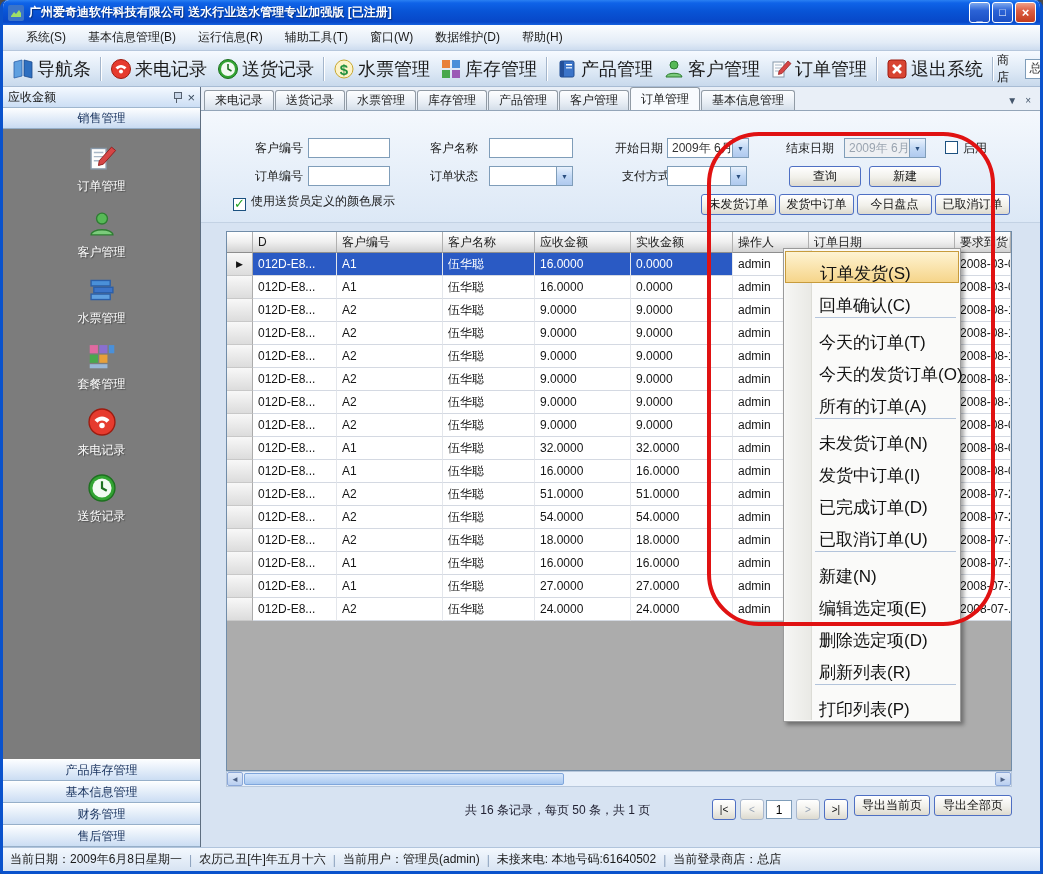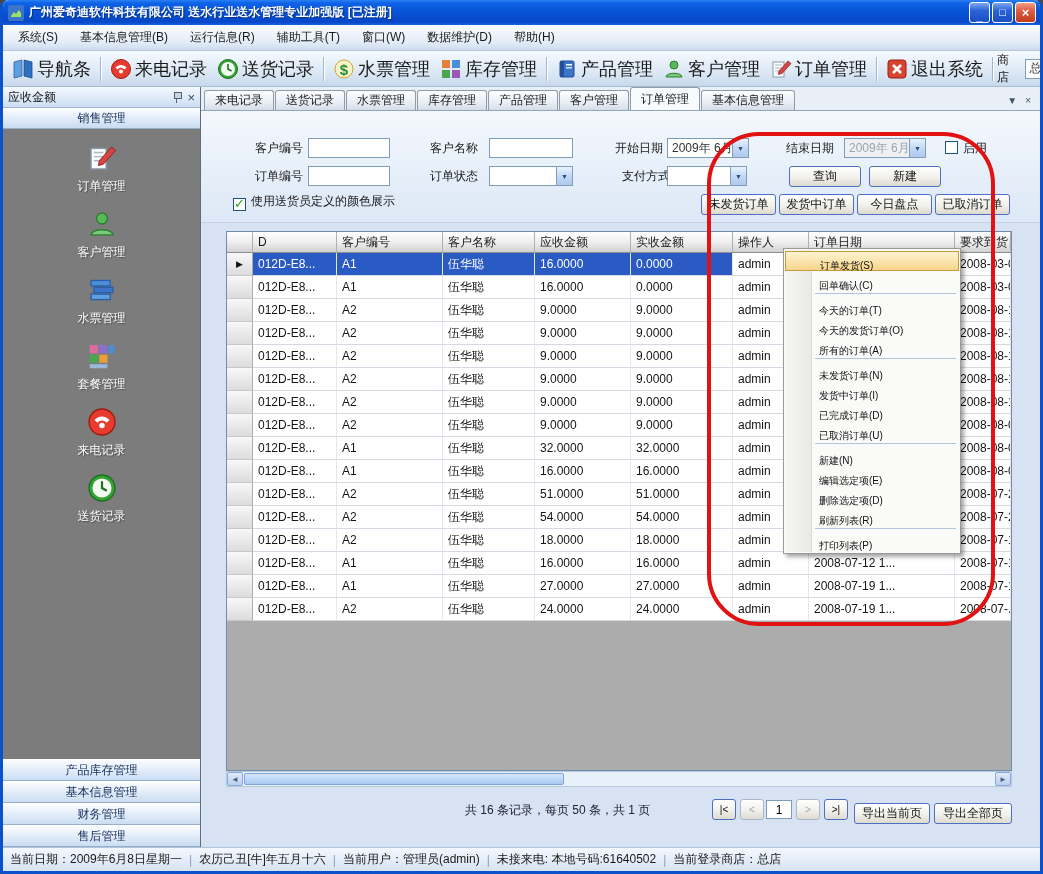--- a/index.html
+++ b/index.html
@@ -17,21 +17,21 @@
   .app-icon{ width:16px; height:16px; flex:none; }
   .title-text{ flex:1; margin-left:5px; color:#fff; font-weight:bold; font-size:12px;
     text-shadow:1px 1px 1px #05307e; white-space:nowrap; overflow:hidden;}
   .cap-btn{ width:21px; height:21px; margin-left:2px; flex:none; border:1px solid #fff; border-radius:3px;
     background:linear-gradient(#7da8ef,#2b63d6 40%,#1b4fc4); color:#fff; font-size:11px; font-weight:bold;
     display:flex; align-items:center; justify-content:center; line-height:1; cursor:default;}
   .cap-btn.min span{ transform:translateY(4px); }
   .cap-btn.close{ background:linear-gradient(#f0a088,#dd5f43 40%,#c33c1e); font-size:13px;}
 
   
-  .menubar{ height:26px; flex:none; display:flex; align-items:center; padding:0 4px;
+  .menubar{ height:26px; flex:none; display:flex; align-items:center; padding:0 12px;
     background:linear-gradient(#fbfdff,#e3ecf7 70%,#cddcef); border-bottom:1px solid #b6c7dc;}
   .menu-item{ padding:4px 11px; cursor:default; }
 
   
   .toolbar{ height:36px; flex:none; display:flex; align-items:center; padding:0 4px;
     background:linear-gradient(#f6faff,#dce8f5 60%,#c8d9ec); border-bottom:1px solid #a8bcd4;}
   .tb-btn{ display:flex; align-items:center; gap:3px; padding:3px 5px; border-radius:3px; cursor:default;}
   .tb-icon{ width:22px; height:22px; display:inline-block; }
   .tb-icon svg{ width:22px; height:22px; display:block;}
   .tb-label{ font-size:18px; white-space:nowrap; }
@@ -123,33 +123,33 @@
   .hs-thumb{ position:absolute; left:17px; top:1px; height:12px; width:320px; border:1px solid #7fa6dc; border-radius:2px;
     background:linear-gradient(#d7e7fc,#a8c8f0);}
 
   
   .pagination{ position:absolute; left:25px; top:708px; width:786px; height:30px;}
   .pg-summary{ position:absolute; left:239px; top:7px; font-size:12px; color:#223;}
   .pg-btn{ position:absolute; top:4px; width:24px; height:21px; font-size:10px; padding:0;}
   .pg-btn.disabled{ border-color:#a9b8ce; color:#99a5b5;}
   .pg-input{ position:absolute; left:540px; top:5px; width:26px; height:19px; border:1px solid #7f9db9; text-align:center;
     font:12px "Liberation Sans",sans-serif;}
-  .pg-export{ position:absolute; top:8px; }
+  .pg-export{ position:absolute; top:0; }
 
   
   .statusbar{ height:24px; flex:none; display:flex; align-items:center; padding:0 7px; font-size:12px;
     background:linear-gradient(#f3f8fe,#d7e3f2); border-top:1px solid #b0c4dc; white-space:nowrap; overflow:hidden;}
   .sb-sep{ margin:0 7px; color:#8aa0bc;}
 
   
   .context-menu{ position:absolute; left:780px; top:248px; width:178px; z-index:70; padding:2px 1px;
     background:#fafaf9; border:1px solid #9a9a9a; box-shadow:3px 3px 4px rgba(0,0,0,.35);}
   .context-menu::before{ content:""; position:absolute; left:1px; top:1px; bottom:1px; width:26px;
     background:linear-gradient(90deg,#f6f6f4,#e9e9e5); border-right:1px solid #dcdcd6;}
-  .cm-item{ position:relative; height:20px; line-height:21px; padding:4px 14px 0 34px; font-size:10px; color:#111;
+  .cm-item{ position:relative; height:32px; line-height:21px; padding:12px 14px 0 34px; font-size:17px; color:#111;
     white-space:nowrap; cursor:default; z-index:1;}
   .cm-item.hl{ background:linear-gradient(#fef3d2,#f6d58a); border:1px solid #c79b3c; line-height:19px;}
   .cm-sep{ position:relative; height:1px; margin:2px 3px 2px 30px; background:#b3c4db; z-index:1;}
 
   
   .red-annotation{ position:absolute; left:704px; top:132px; width:288px; height:494px;
     border:4px solid #e01212; border-radius:52px; z-index:90; pointer-events:none;}
 </style>
 </head>
 <body>

